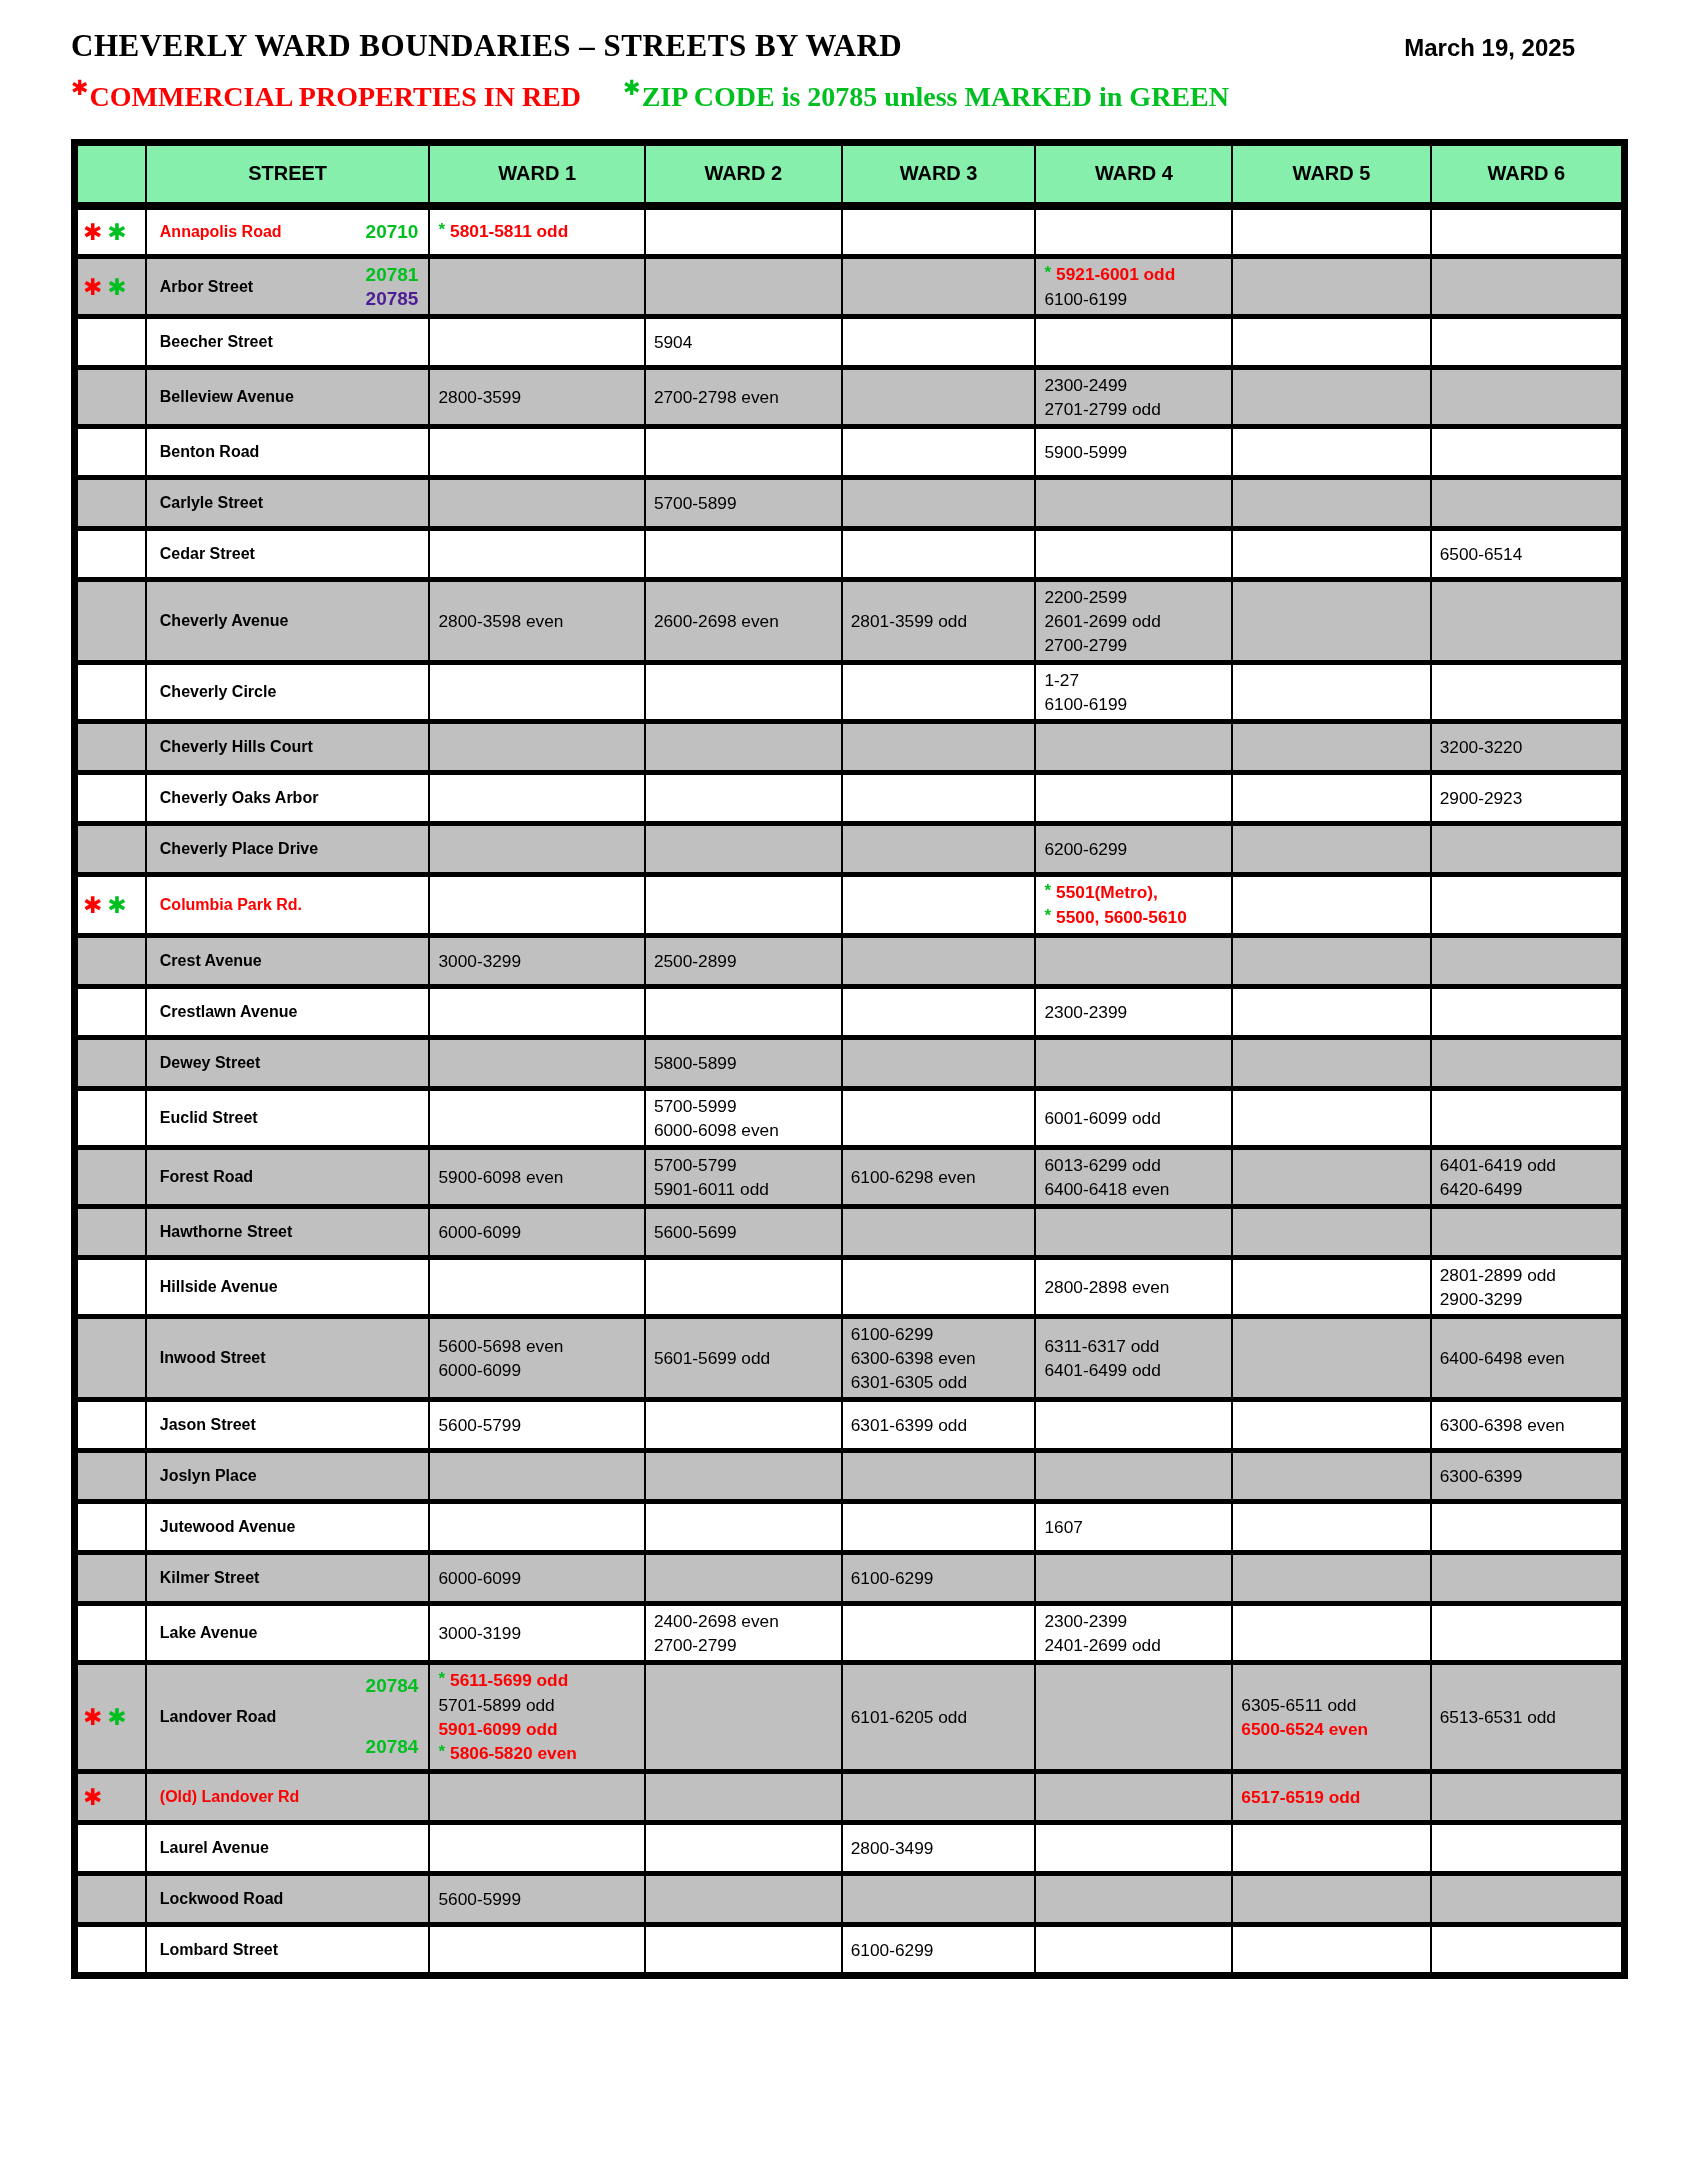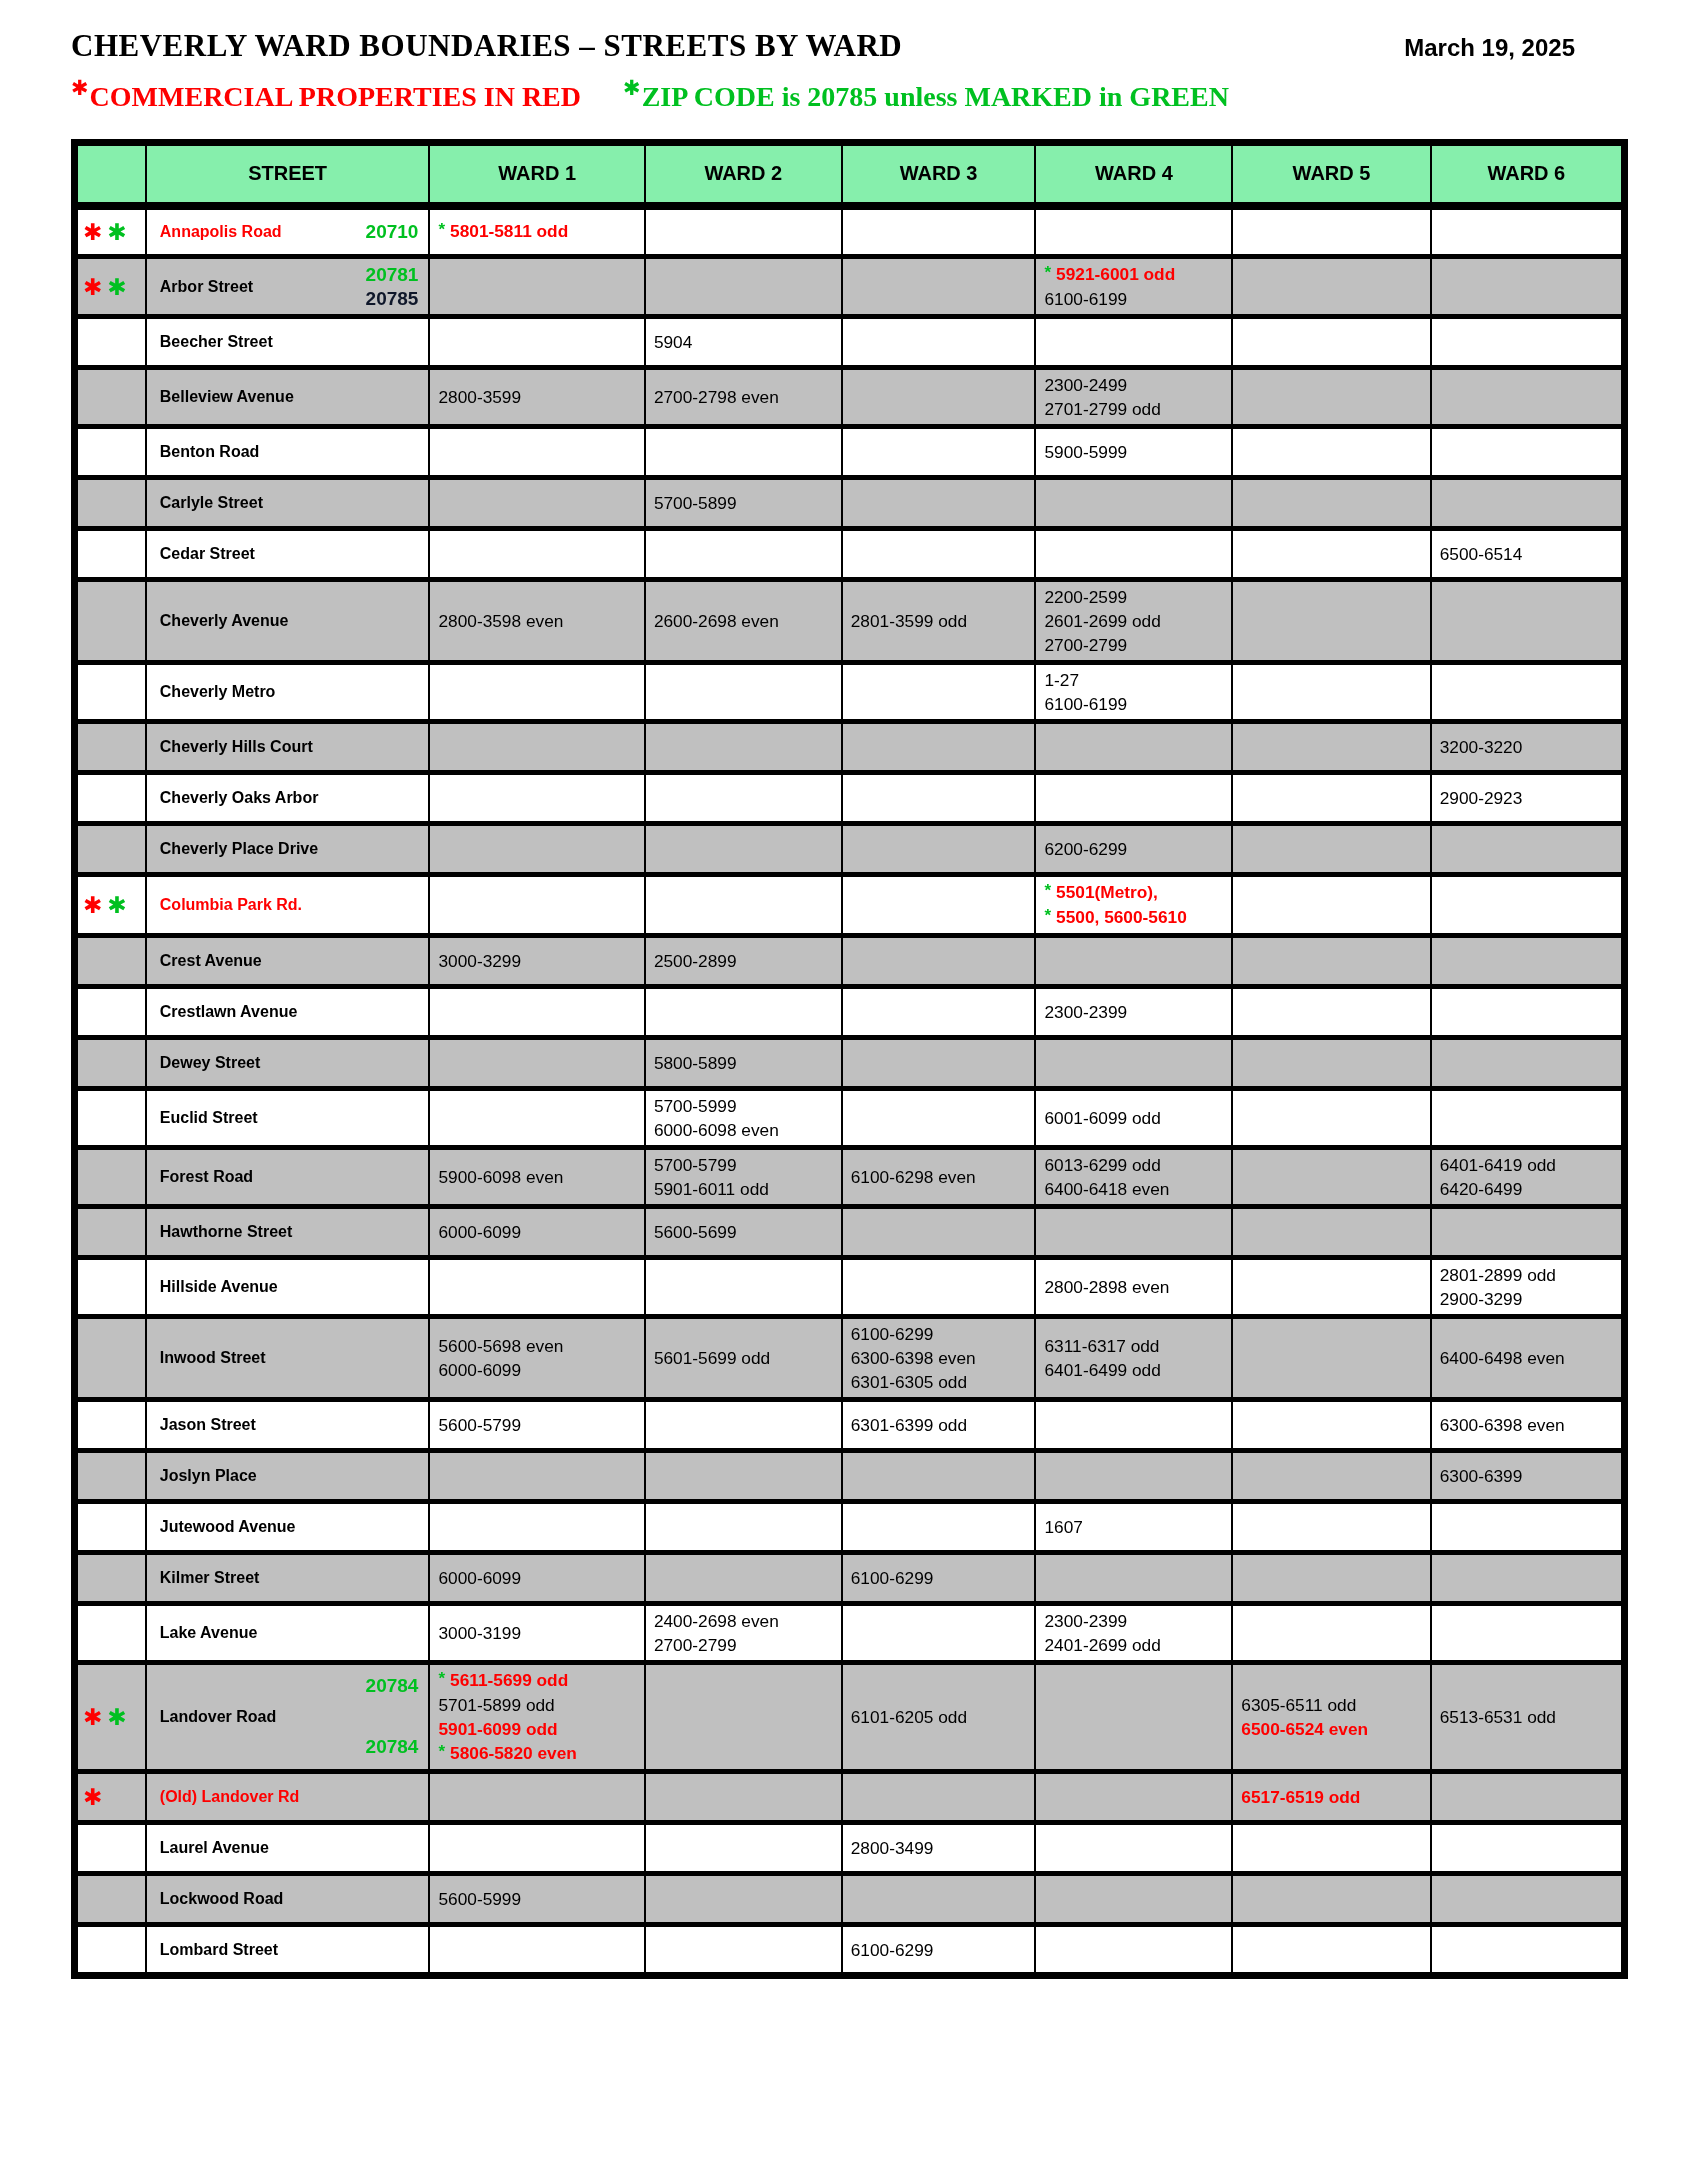--- a/index.html
+++ b/index.html
@@ -83,21 +83,21 @@
   .flagstar.red { color: #fe0000; }
   .flagstar.green { color: #00c020; }
 
   td.street { padding: 3px 10px 3px 13px; vertical-align: middle; }
   .street-row { display: flex; align-items: center; justify-content: space-between; }
   .street-name { font-size: 16px; font-weight: bold; white-space: nowrap; }
   .street-name.red { color: #fe0000; }
   .zipcol { display: flex; flex-direction: column; align-items: flex-end; line-height: 24px; }
   .zip { font-size: 19px; font-weight: bold; }
   .zip.green { color: #00c020; }
-  .zip.black { color: #0f172a; }
+  .zip.black { color: #4c1d95; }
   .street-spread .zip-line { text-align: right; line-height: 24px; }
   .street-spread .name-line { text-align: left; margin: 9px 0; }
 
   td.ward { padding: 3px 8px; vertical-align: middle; }
   .line { font-size: 17.3px; line-height: 24px; white-space: nowrap; }
   .rng { color: #000; }
   .rng.red { color: #fe0000; font-weight: bold; }
   .cellstar {
     color: #00c020; font-weight: bold; font-size: 17px;
     margin-right: 5px; position: relative; top: -2px;
@@ -285,21 +285,21 @@
             <div class="line"><span class="rng">2601-2699 odd</span></div>
             <div class="line"><span class="rng">2700-2799</span></div>
           </td>
           <td class="ward"></td>
           <td class="ward"></td>
         </tr>
         <tr>
           <td class="stars"></td>
           <td class="street">
             <div class="street-row">
-              <span class="street-name">Cheverly Metro</span>
+              <span class="street-name">Cheverly Circle</span>
             </div>
           </td>
           <td class="ward"></td>
           <td class="ward"></td>
           <td class="ward"></td>
           <td class="ward">
             <div class="line"><span class="rng">1-27</span></div>
             <div class="line"><span class="rng">6100-6199</span></div>
           </td>
           <td class="ward"></td>

